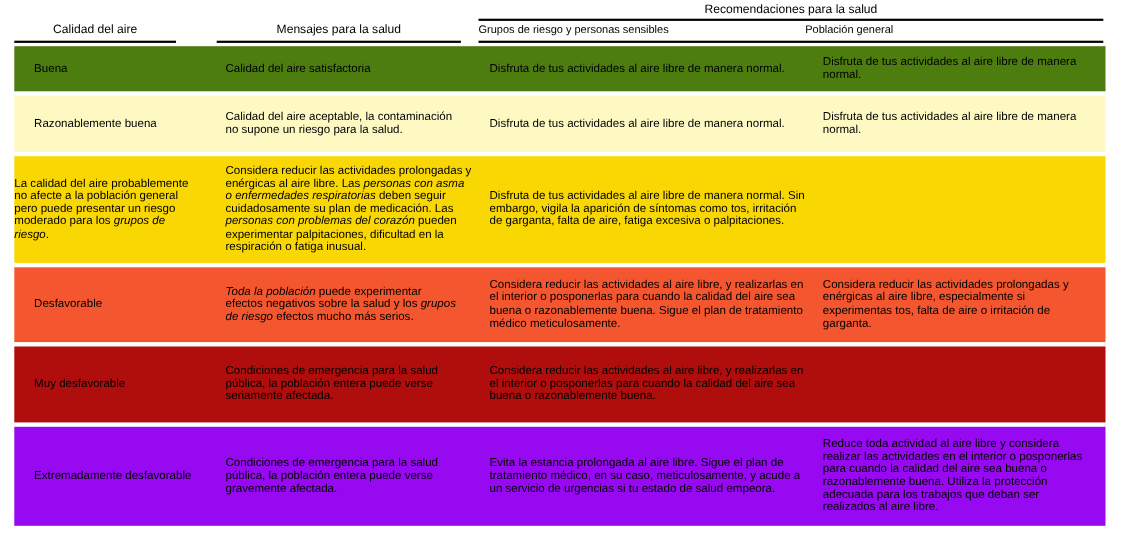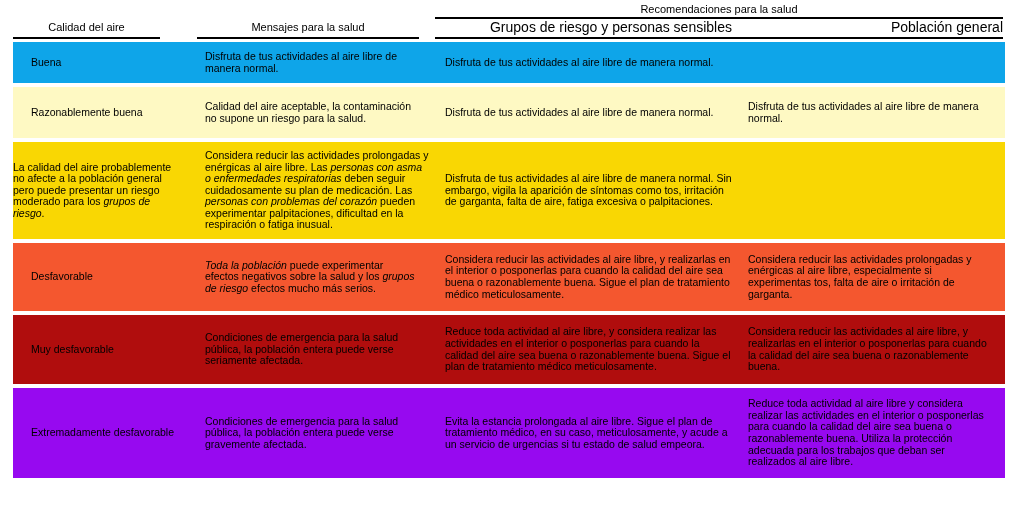--- a/index.html
+++ b/index.html
@@ -16,21 +16,21 @@
     border-bottom:2px solid #000;padding-bottom:1px;
   }
   .h-cell{
     position:absolute;top:20px;height:19px;
     text-align:center;font-size:11px;line-height:15px;
     border-bottom:2px solid #000;box-sizing:border-box;
   }
   .h-c1{left:13px;width:147px;}
   .h-c2{left:197px;width:222px;}
   .h-c34{left:435px;width:568px;display:flex;}
-  .h-c34 .sub{flex:none;text-align:right;font-size:14px;line-height:15px;}
+  .h-c34 .sub{flex:none;text-align:left;font-size:10px;line-height:15px;}
   .h-c34 .sub1{width:297px;}
   .h-c34 .sub2{width:271px;}
   
   .rows{position:absolute;top:42px;left:13px;width:992px;}
   .row{
     display:grid;grid-template-columns:192px 240px 303px 1fr;
     align-items:center;margin-bottom:4px;
   }
   .row:nth-child(1){min-height:41px;}
   .row:nth-child(2){min-height:51px;}
@@ -55,22 +55,23 @@
   <div class="h-group">Recomendaciones para la salud</div>
   <div class="h-cell h-c2">Mensajes para la salud</div>
   <div class="h-cell h-c1">Calidad del aire</div>
   <div class="h-cell h-c34">
     <div class="sub sub1">Grupos de riesgo y personas sensibles</div>
     <div class="sub sub2">Población general</div>
   </div>
 </div>
 
 <div class="rows">
-    <div class="row" style="background: #0ea5e9;">
+    <div class="row" style="background: #4d7c0f;">
       <div class="cell c1">Buena</div>
+      <div class="cell c2">Calidad del aire satisfactoria</div>
       <div class="cell c3">Disfruta de tus actividades al aire libre de manera normal.</div>
       <div class="cell c4">Disfruta de tus actividades al aire libre de manera normal.</div>
     </div>
     <div class="row" style="background: #fef9c3;">
       <div class="cell c1">Razonablemente buena</div>
       <div class="cell c2">Calidad del aire aceptable, la contaminación no supone un riesgo para la salud.</div>
       <div class="cell c3">Disfruta de tus actividades al aire libre de manera normal.</div>
       <div class="cell c4">Disfruta de tus actividades al aire libre de manera normal.</div>
     </div>
     <div class="row" style="background: rgb(249, 215, 3);">
@@ -80,21 +81,20 @@
     </div>
     <div class="row" style="background: rgb(244, 87, 47);">
       <div class="cell c1">Desfavorable</div>
       <div class="cell c2"><span class="it">Toda la población</span><span> puede experimentar efectos negativos sobre la salud y los </span><span class="it">grupos de riesgo</span><span> efectos mucho más serios.</span></div>
       <div class="cell c3">Considera reducir las actividades al aire libre, y realizarlas en el interior o posponerlas para cuando la calidad del aire sea buena o razonablemente buena. Sigue el plan de tratamiento médico meticulosamente.</div>
       <div class="cell c4">Considera reducir las actividades prolongadas y enérgicas al aire libre, especialmente si experimentas tos, falta de aire o irritación de garganta.</div>
     </div>
     <div class="row" style="background: rgb(176, 13, 13);">
       <div class="cell c1">Muy desfavorable</div>
       <div class="cell c2">Condiciones de emergencia para la salud pública, la población entera puede verse seriamente afectada.</div>
-      <div class="cell c3">Reduce toda actividad al aire libre, y considera realizar las actividades en el interior o posponerlas para cuando la calidad del aire sea buena o razonablemente buena. Sigue el plan de tratamiento médico meticulosamente.</div>
       <div class="cell c4">Considera reducir las actividades al aire libre, y realizarlas en el interior o posponerlas para cuando la calidad del aire sea buena o razonablemente buena.</div>
     </div>
     <div class="row" style="background: rgb(151, 9, 240);">
       <div class="cell c1">Extremadamente desfavorable</div>
       <div class="cell c2">Condiciones de emergencia para la salud pública, la población entera puede verse gravemente afectada.</div>
       <div class="cell c3">Evita la estancia prolongada al aire libre. Sigue el plan de tratamiento médico, en su caso, meticulosamente, y acude a un servicio de urgencias si tu estado de salud empeora.</div>
       <div class="cell c4">Reduce toda actividad al aire libre y considera realizar las actividades en el interior o posponerlas para cuando la calidad del aire sea buena o razonablemente buena. Utiliza la protección adecuada para los trabajos que deban ser realizados al aire libre.</div>
     </div>
   </div>
 

